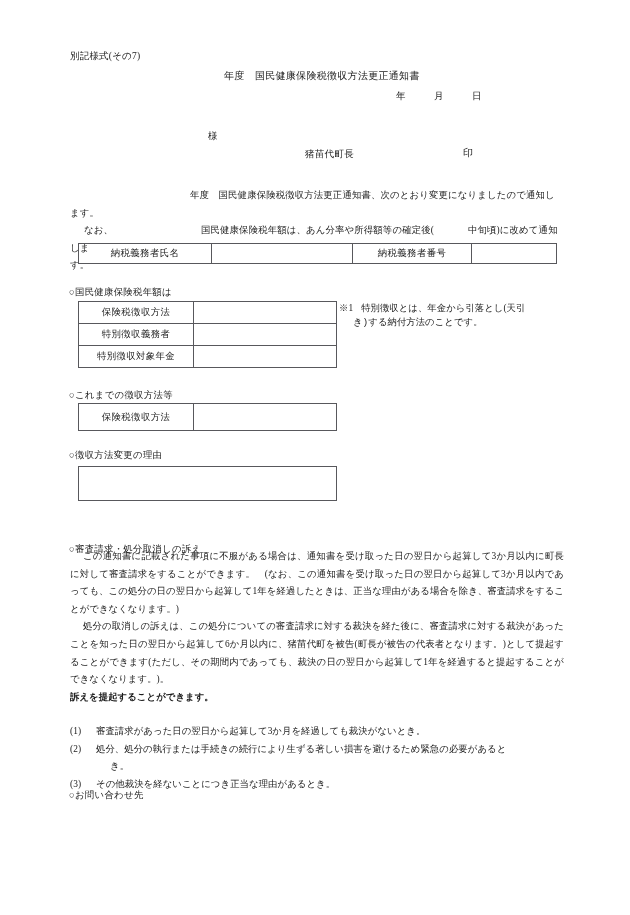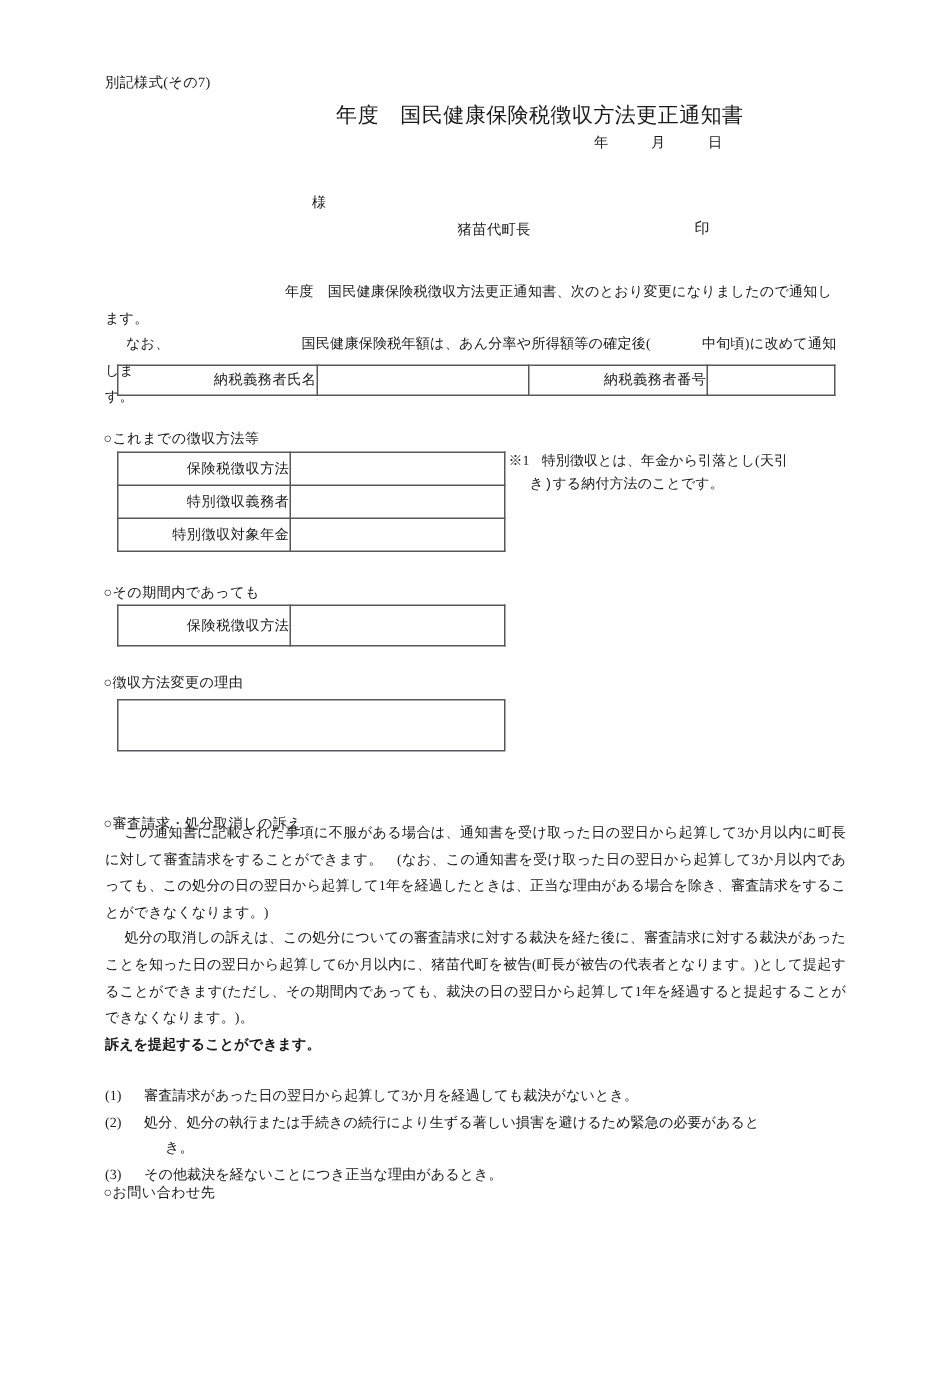--- a/index.html
+++ b/index.html
@@ -27,21 +27,21 @@
   .t { position: absolute; white-space: pre; line-height: 1.0; }
   .blk { position: absolute; }
 
   .form-no {
     left: 70px; top: 52px;
     font-size: 9.5px;
     letter-spacing: 0.2px;
   }
   .doc-title {
     left: 224px; top: 71px;
-    font-size: 14px;
+    font-size: 10px;
     letter-spacing: 0.3px;
   }
   .date-line {
     left: 396px; top: 92px;
     font-size: 9.5px;
   }
   .addressee {
     left: 208px; top: 132px;
     font-size: 9.5px;
   }
@@ -77,21 +77,21 @@
     font-size: 9.4px;
     letter-spacing: 0.4px;
   }
   table.form td {
     border: 1px solid #58585c;
     height: 19px;
     padding: 0;
     vertical-align: middle;
   }
   table.form td.lbl {
-    text-align: right;
+    text-align: center;
     margin-left: 44px;
   }
   table.form td.val { }
 
   
   #tbl-taxpayer { left: 78px; top: 243px; }
   #tbl-taxpayer td.c1 { width: 132px; }
   #tbl-taxpayer td.c2 { width: 140px; }
   #tbl-taxpayer td.c3 { width: 118px; }
   #tbl-taxpayer td.c4 { width: 84px; }
@@ -206,21 +206,21 @@
     <tbody>
         <tr>
       <td class="lbl c1">納税義務者氏名</td>
       <td class="val c2"></td>
       <td class="lbl c3">納税義務者番号</td>
       <td class="val c4"></td>
     </tr>
   </tbody>
     </table>
 
-  <div class="sec-head" id="head-prev">○これまでの徴収方法等</div>
+  <div class="sec-head" id="head-prev">○国民健康保険税年額は</div>
   <table class="form" id="tbl-prev">
     <tbody>
         <tr>
       <td class="lbl c1">保険税徴収方法</td>
       <td class="val c2"></td>
     </tr>
     <tr>
       <td class="lbl c1">特別徴収義務者</td>
       <td class="val c2"></td>
     </tr>
@@ -229,21 +229,21 @@
       <td class="val c2"></td>
     </tr>
   </tbody>
     </table>
 
   <div class="note">
     <span class="nl1"><span class="mark">※1</span><span>特別徴収とは、年金から引落とし(天引</span></span>
     <span class="nl2">き)する納付方法のことです。</span>
   </div>
 
-  <div class="sec-head" id="head-next">○その期間内であっても</div>
+  <div class="sec-head" id="head-next">○これまでの徴収方法等</div>
   <table class="form" id="tbl-next">
     <tbody>
         <tr>
       <td class="lbl c1">保険税徴収方法</td>
       <td class="val c2"></td>
     </tr>
   </tbody>
     </table>
 
   <div class="sec-head" id="head-reason">○徴収方法変更の理由</div>

